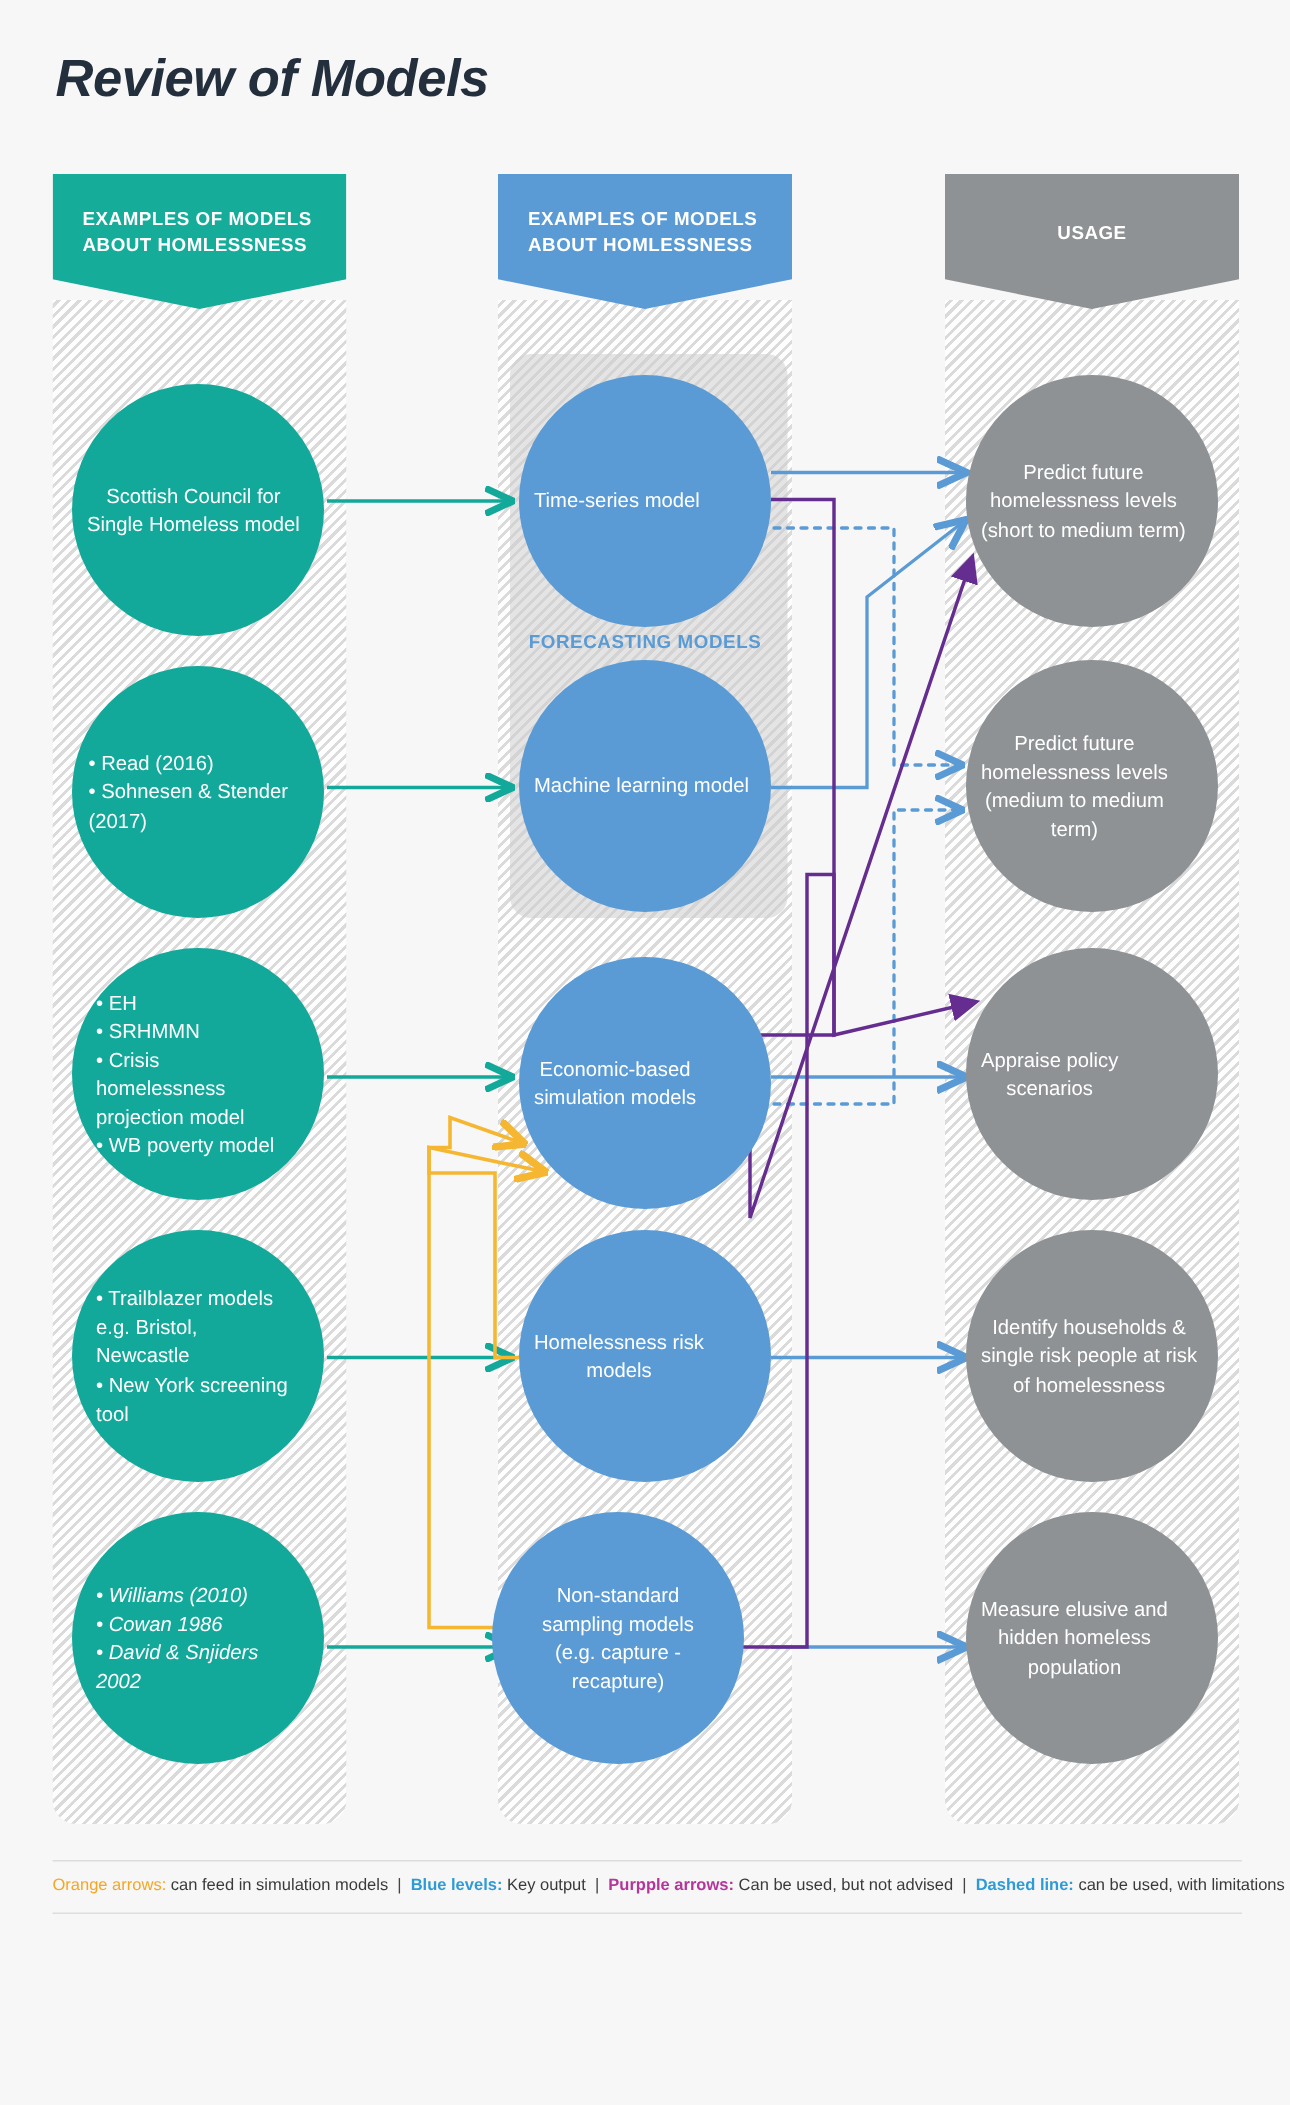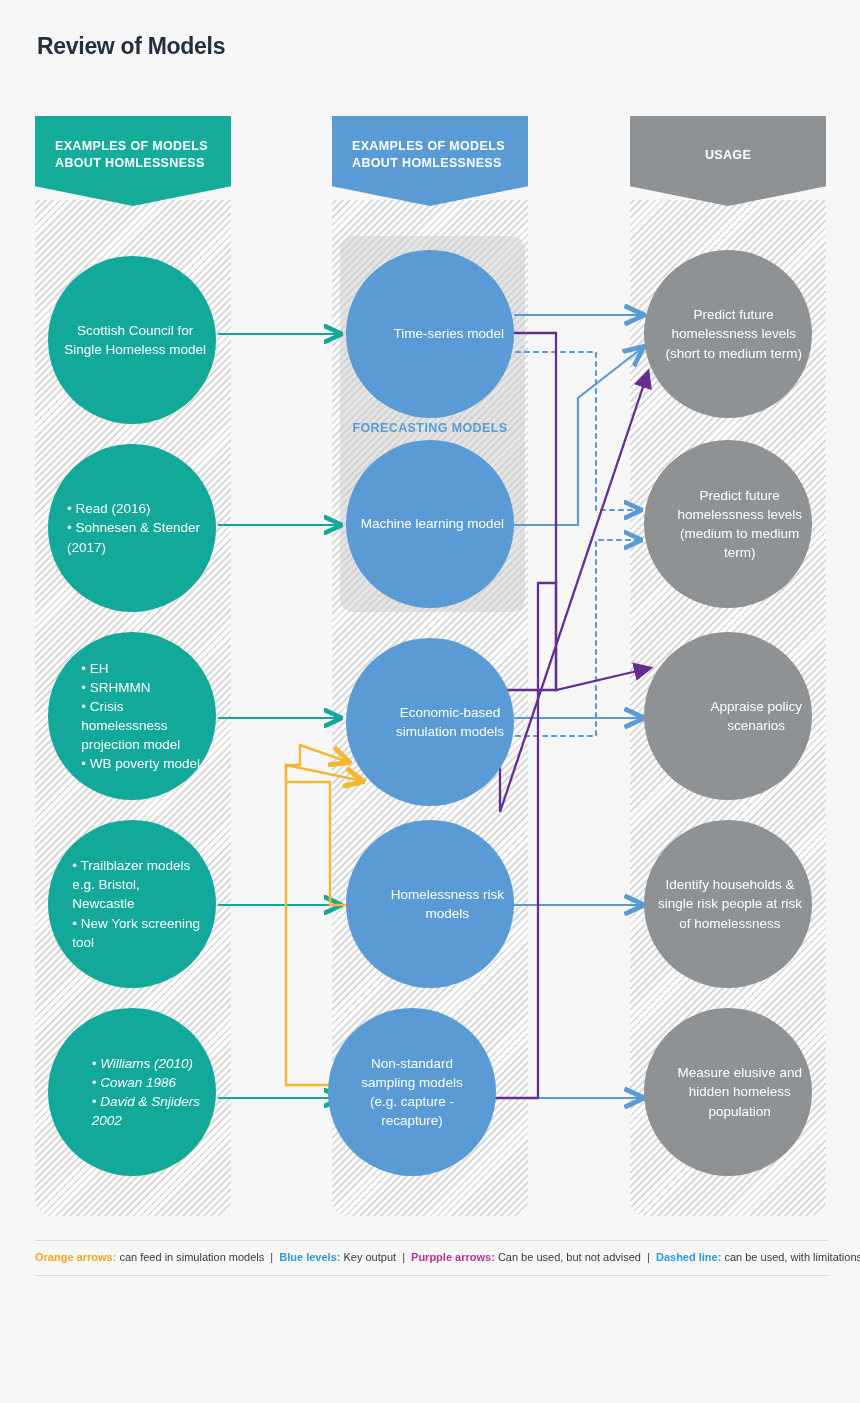--- a/index.html
+++ b/index.html
@@ -13,24 +13,25 @@
     width: 860px;
     height: 1403px;
     background: #f7f7f7;
     overflow: hidden;
   }
 
   
   #page-title {
     position: absolute;
     left: 37px; top: 33px;
-    font-size: 23px;
+    font-size: 35px;
     font-weight: bold;
     color: #232f3c;
     letter-spacing: -0.3px;
+    font-style: italic;
   }
 
   
   .column-bg {
     position: absolute;
     top: 200px;
     width: 196px;
     height: 1016px;
     background-color: #f4f4f4;
     background-image: repeating-linear-gradient(
@@ -83,21 +84,21 @@
     color: #5b9bd5;
   }
 
   
   .node {
     position: absolute;
     width: 168px; height: 168px;
     border-radius: 50%;
     display: flex;
     align-items: center;
-    justify-content: flex-end;
+    justify-content: flex-start;
     color: #ffffff;
     font-size: 13.5px;
     line-height: 1.42;
     text-align: center;
   }
   .node .node-text { padding: 0 10px; white-space: pre-line; }
   .node.bullets { text-align: left; }
   .node.bullets .node-text { padding: 0 16px; }
   .node-teal { background: #13a99a; }
   .node-blue { background: #5b9bd5; }
@@ -134,21 +135,21 @@
     position: absolute;
     left: 35px; top: 1240px;
     width: 793px;
     padding: 10px 0 12px 0;
     border-top: 1px solid #dddddd;
     border-bottom: 1px solid #dddddd;
     font-size: 11px;
     color: #3a3a3a;
     white-space: nowrap;
   }
-  .lg-orange { color: #f5a623; font-weight: bold; }
+  .lg-orange { color: #f5a623; font-weight: normal; }
   .lg-blue   { color: #2e9bd6; font-weight: bold; }
   .lg-purple { color: #b5359b; font-weight: bold; }
   .lg-sep { color: #444; padding: 0 3px; }
 </style>
 </head>
 <body>
 
 <div id="page">
 
   <div id="page-title">Review of Models</div>

